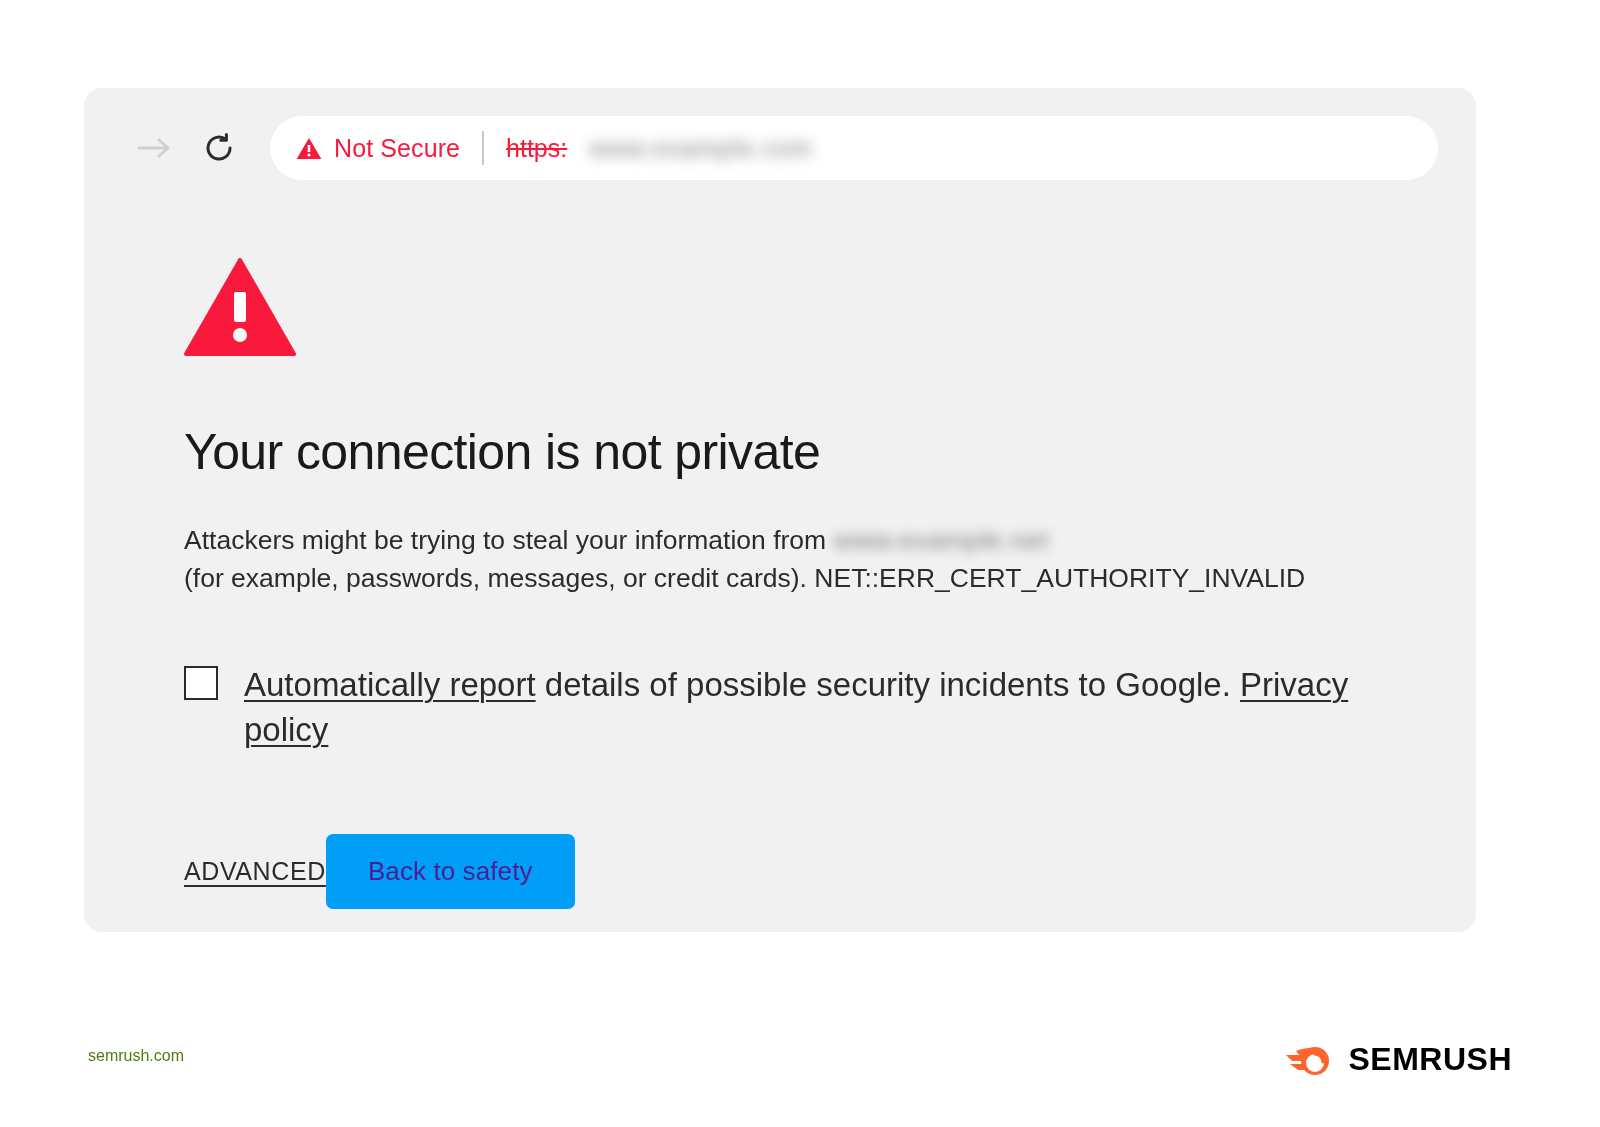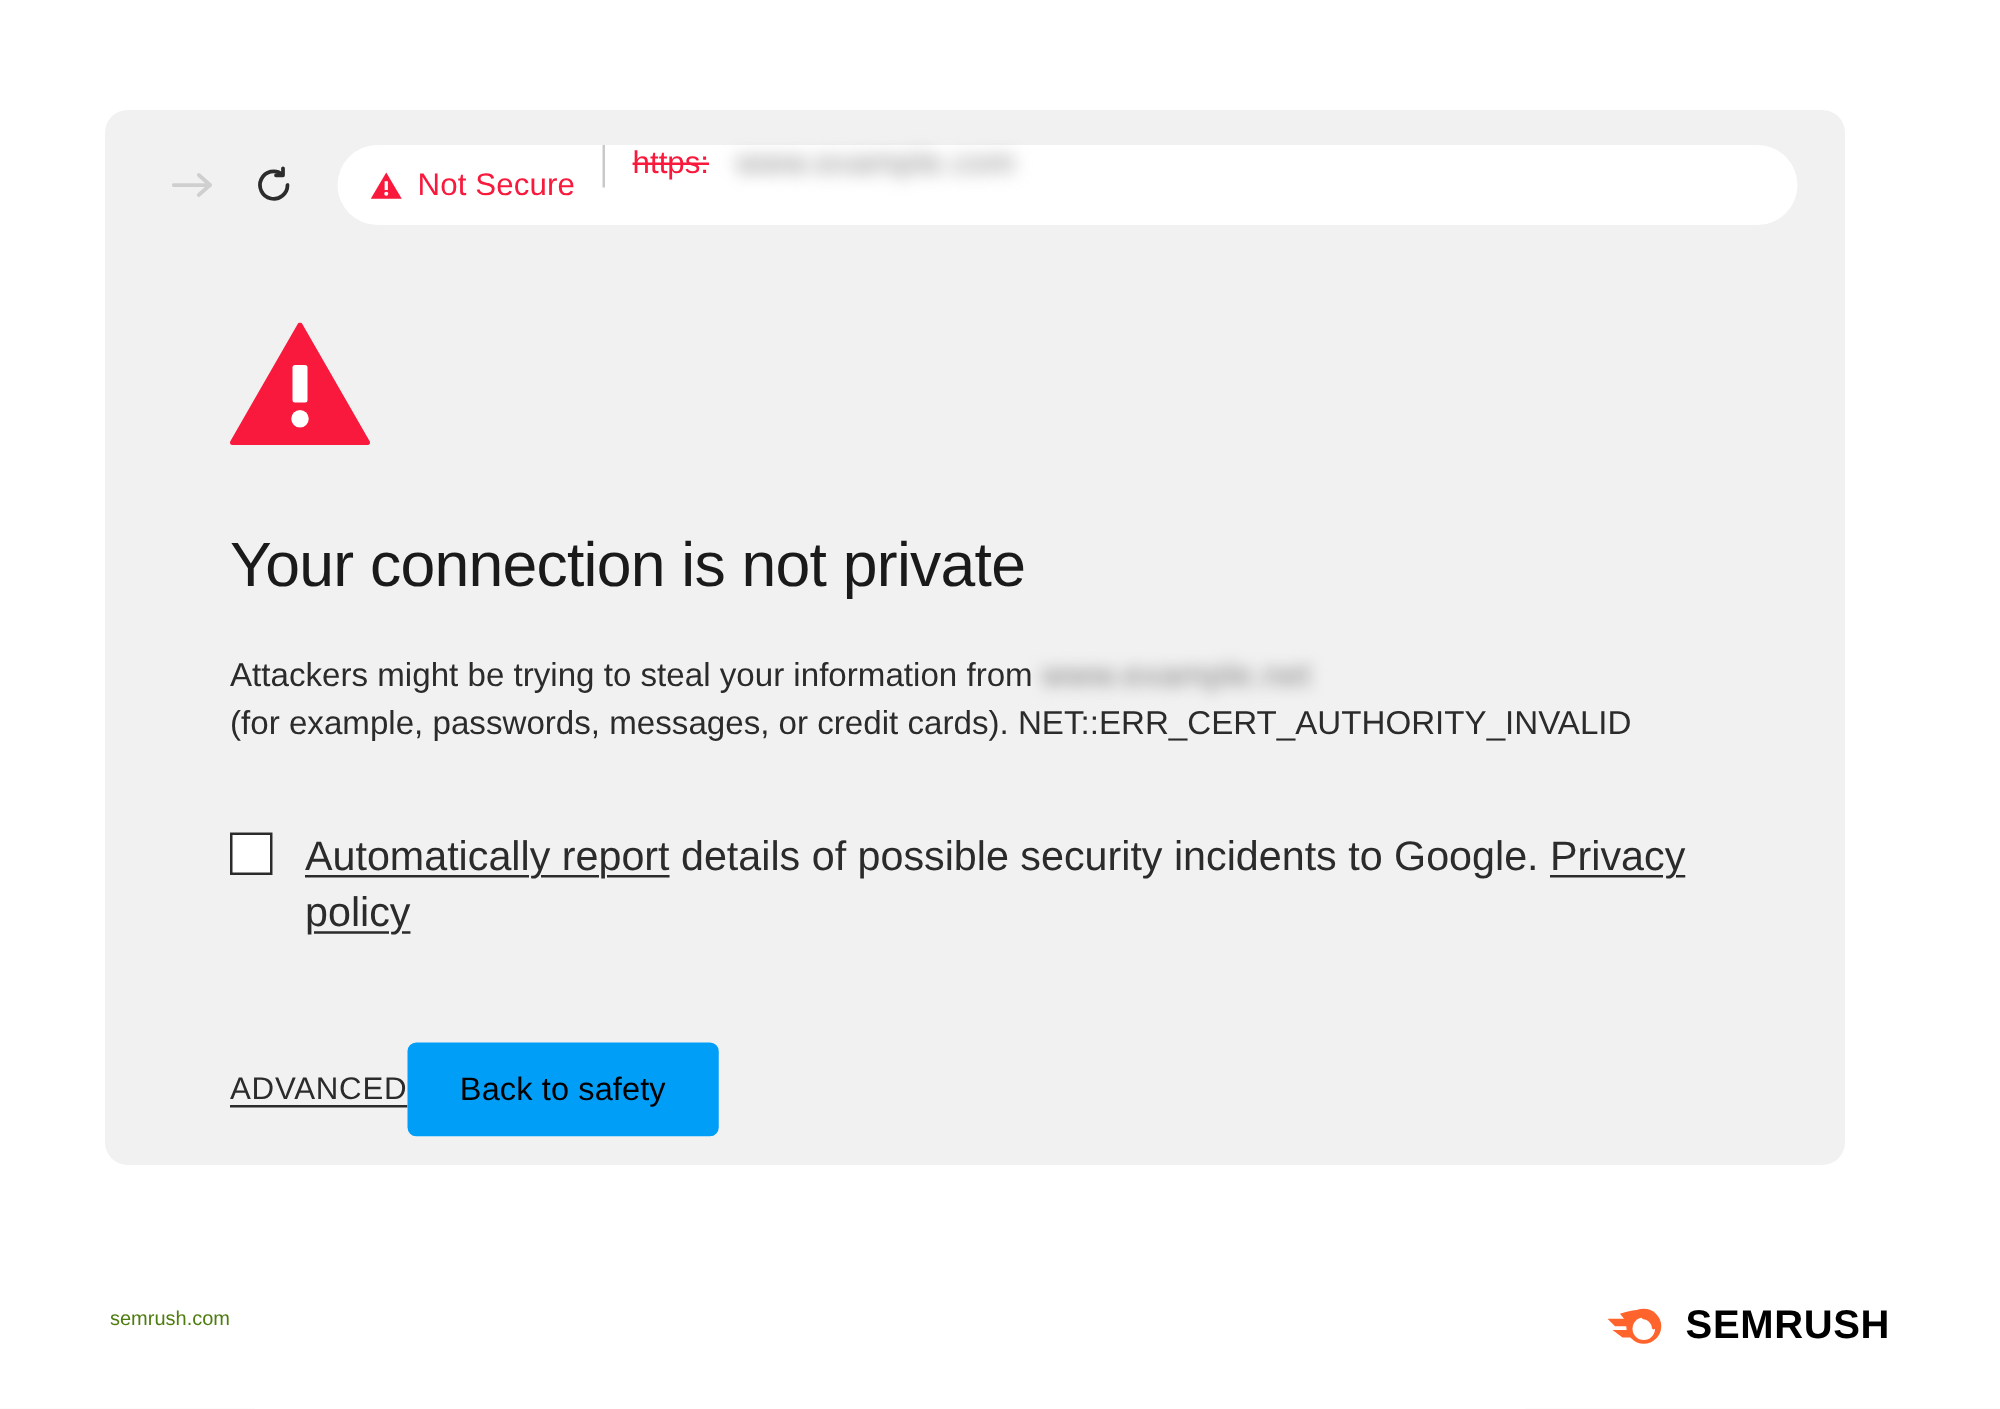--- a/index.html
+++ b/index.html
@@ -50,20 +50,21 @@
   .nav-icon.forward { margin-left: 20px; }
   .nav-icon.reload  { margin-left: 18px; }
 
   .omnibox {
     margin-left: 28px;
     height: 64px;
     width: 1168px;
     background: #ffffff;
     border-radius: 32px;
     display: flex;
+    align-items: center;
     padding: 0 26px;
     box-sizing: border-box;
   }
   .not-secure-group {
     display: flex;
     align-items: center;
     flex: 0 0 auto;
   }
   .warn-tri-small {
     width: 26px;
@@ -179,21 +180,21 @@
     font-size: 25px;
     color: #2b2b2b;
     letter-spacing: 0.6px;
     text-decoration: underline;
     text-underline-offset: 5px;
     text-decoration-thickness: 1.8px;
     cursor: pointer;
   }
   .safety-btn {
     background: #009ef7;
-    color: #000000;
+    color: #4c1d95;
     font-size: 26px;
     font-weight: 500;
     border: none;
     border-radius: 7px;
     padding: 22px 42px;
     cursor: pointer;
     font-family: "Liberation Sans", sans-serif;
     letter-spacing: 0.1px;
   }
 

